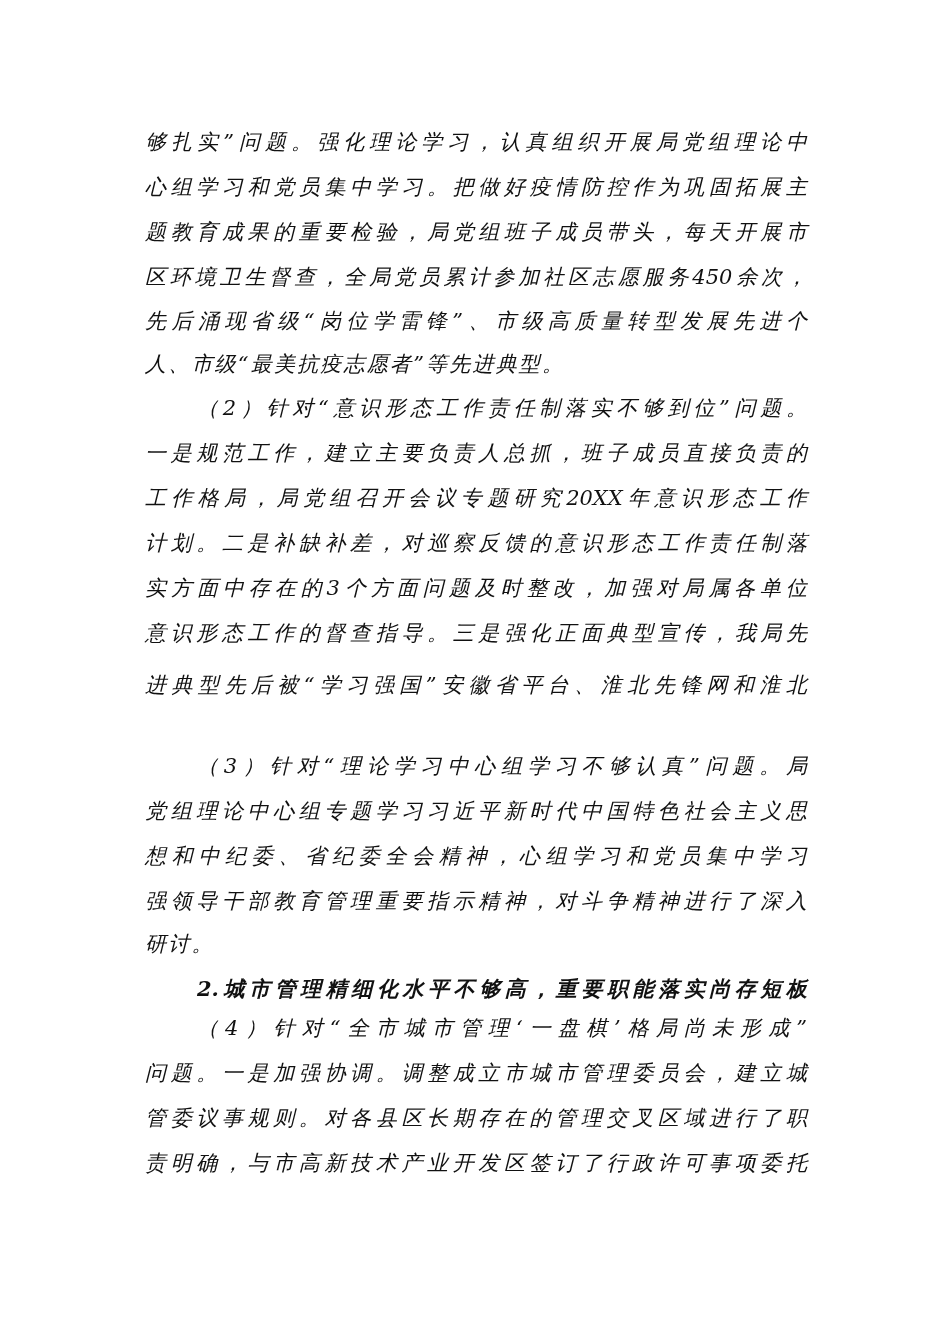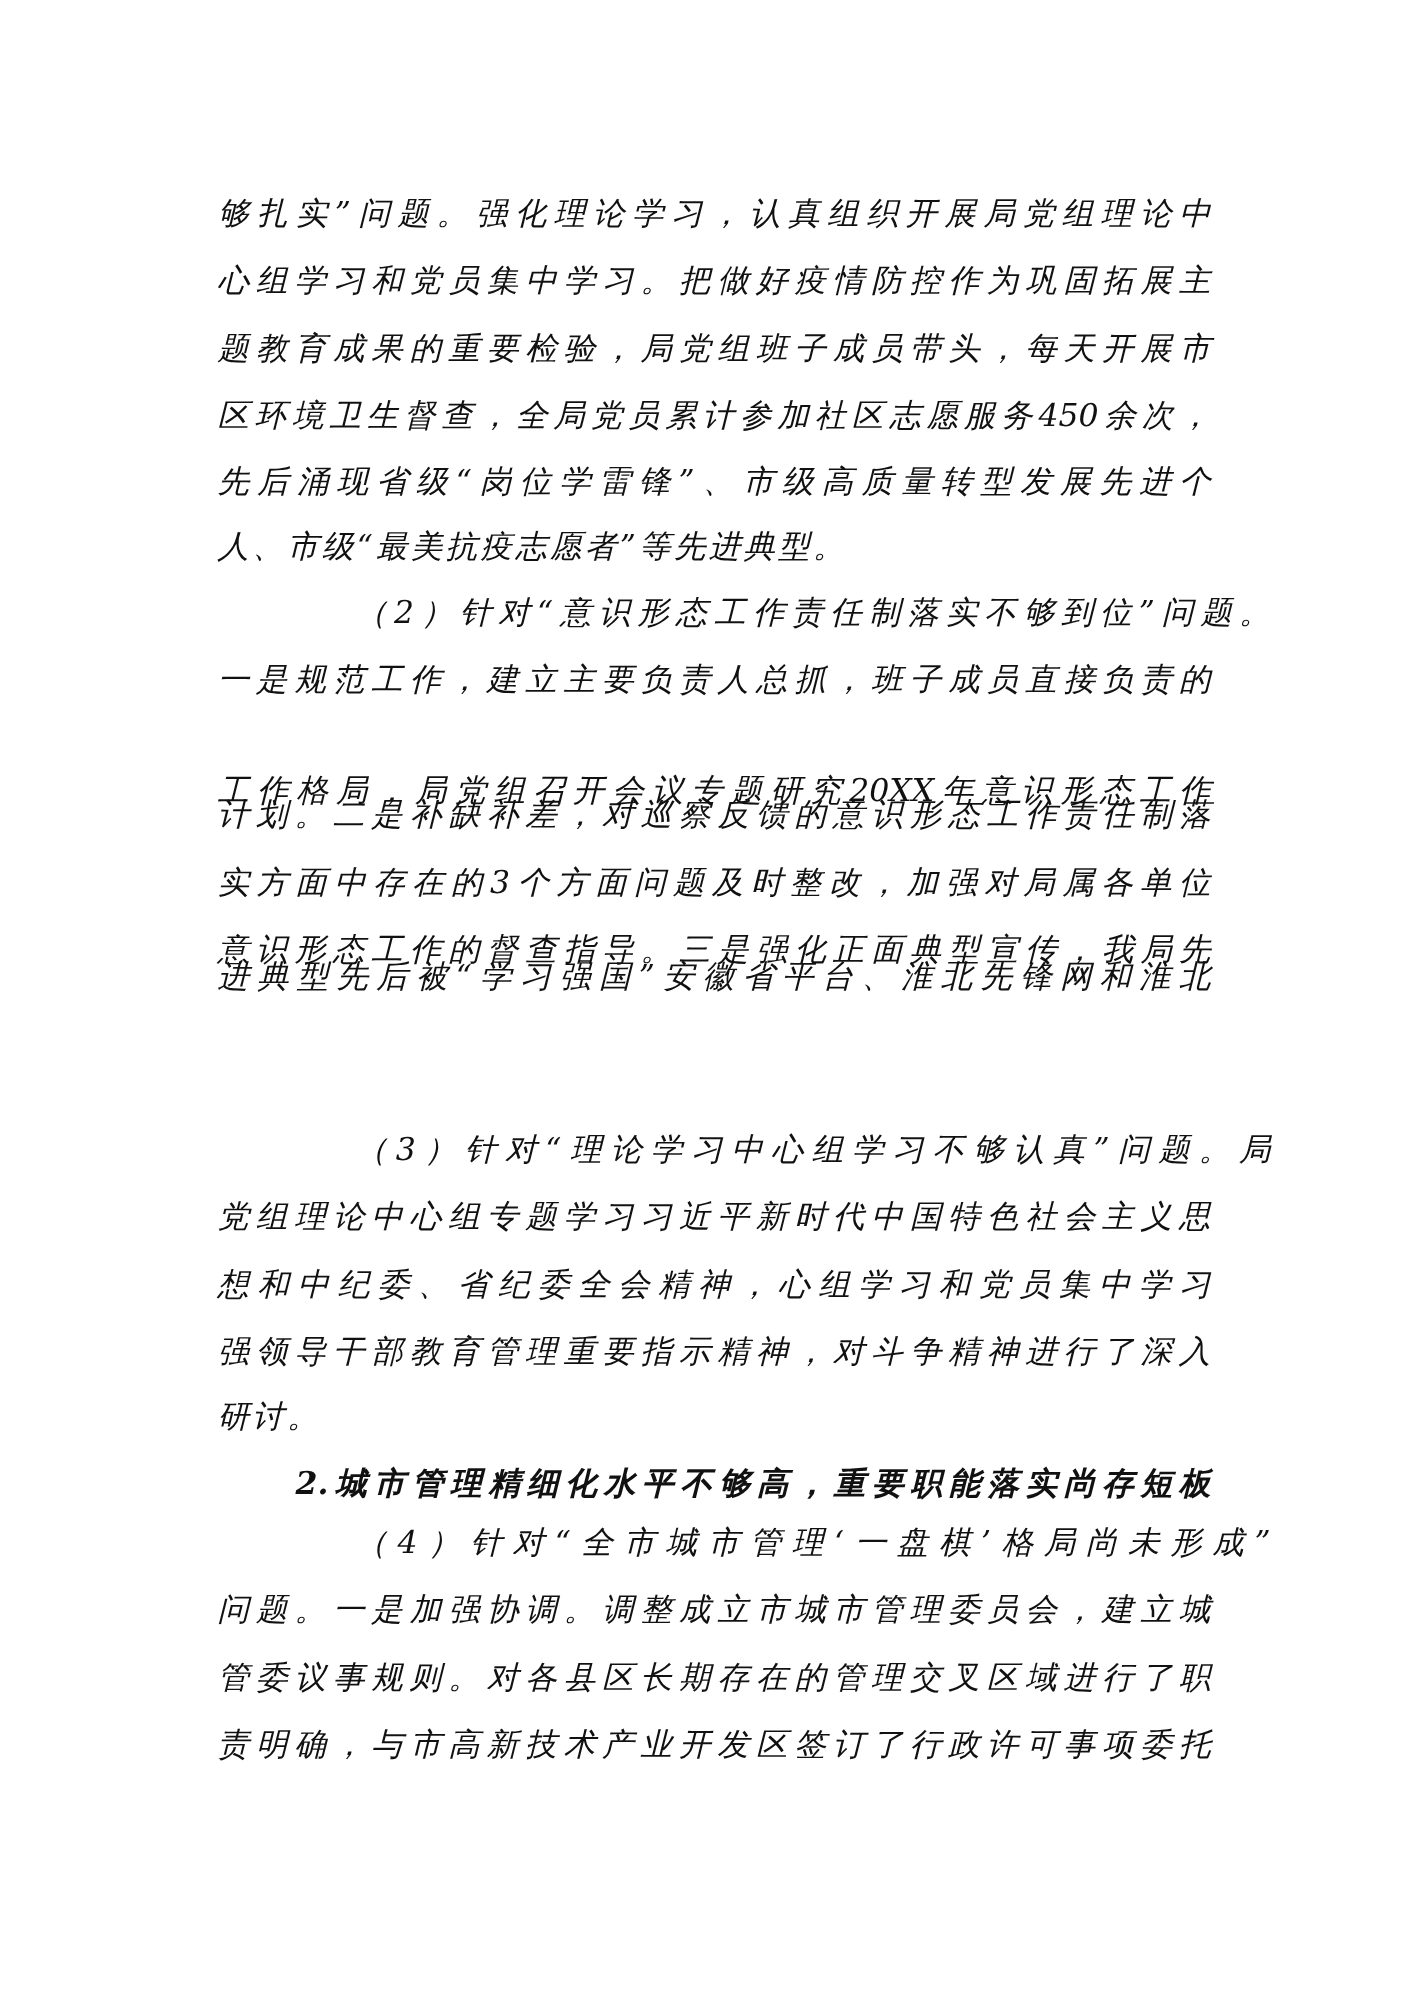--- a/index.html
+++ b/index.html
@@ -36,21 +36,20 @@
       font-style: italic;
     }
     .line.last {
       text-align: right;
       text-align-last: left;
       letter-spacing: 2.2px;
     }
     .line.indent {
       left: 197px;
       width: 610px;
-      margin-left: 40px;
     }
     .line.heading {
       font-weight: bold;
       left: 197px;
       width: 610px;
       letter-spacing: 0;
     }
   </style>
 </head>
 <body>
@@ -59,25 +58,25 @@
 
   <div class="line" style="top:125px">够扎实”问题。强化理论学习，认真组织开展局党组理论中</div>
   <div class="line" style="top:170px">心组学习和党员集中学习。把做好疫情防控作为巩固拓展主</div>
   <div class="line" style="top:215px">题教育成果的重要检验，局党组班子成员带头，每天开展市</div>
   <div class="line" style="top:260px">区环境卫生督查，全局党员累计参加社区志愿服务450余次，</div>
   <div class="line" style="top:304px">先后涌现省级“岗位学雷锋”、市级高质量转型发展先进个</div>
   <div class="line last" style="top:347px">人、市级“最美抗疫志愿者”等先进典型。</div>
 
   <div class="line indent" style="top:391px">（2）针对“意识形态工作责任制落实不够到位”问题。</div>
   <div class="line" style="top:436px">一是规范工作，建立主要负责人总抓，班子成员直接负责的</div>
-  <div class="line" style="top:510px">工作格局，局党组召开会议专题研究20XX年意识形态工作</div>
+  <div class="line" style="top:481px">工作格局，局党组召开会议专题研究20XX年意识形态工作</div>
   <div class="line" style="top:526px">计划。二是补缺补差，对巡察反馈的意识形态工作责任制落</div>
   <div class="line" style="top:571px">实方面中存在的3个方面问题及时整改，加强对局属各单位</div>
   <div class="line" style="top:616px">意识形态工作的督查指导。三是强化正面典型宣传，我局先</div>
-  <div class="line" style="top:634px">进典型先后被“学习强国”安徽省平台、淮北先锋网和淮北</div>
+  <div class="line" style="top:668px">进典型先后被“学习强国”安徽省平台、淮北先锋网和淮北</div>
 
   <div class="line indent" style="top:749px">（3）针对“理论学习中心组学习不够认真”问题。局</div>
   <div class="line" style="top:794px">党组理论中心组专题学习习近平新时代中国特色社会主义思</div>
   <div class="line" style="top:839px">想和中纪委、省纪委全会精神，心组学习和党员集中学习</div>
   <div class="line" style="top:884px">强领导干部教育管理重要指示精神，对斗争精神进行了深入</div>
   <div class="line last" style="top:927px">研讨。</div>
 
   <div class="line heading" style="top:972px">2.城市管理精细化水平不够高，重要职能落实尚存短板</div>
 
   <div class="line indent" style="top:1011px">（4）针对“全市城市管理‘一盘棋’格局尚未形成”</div>

